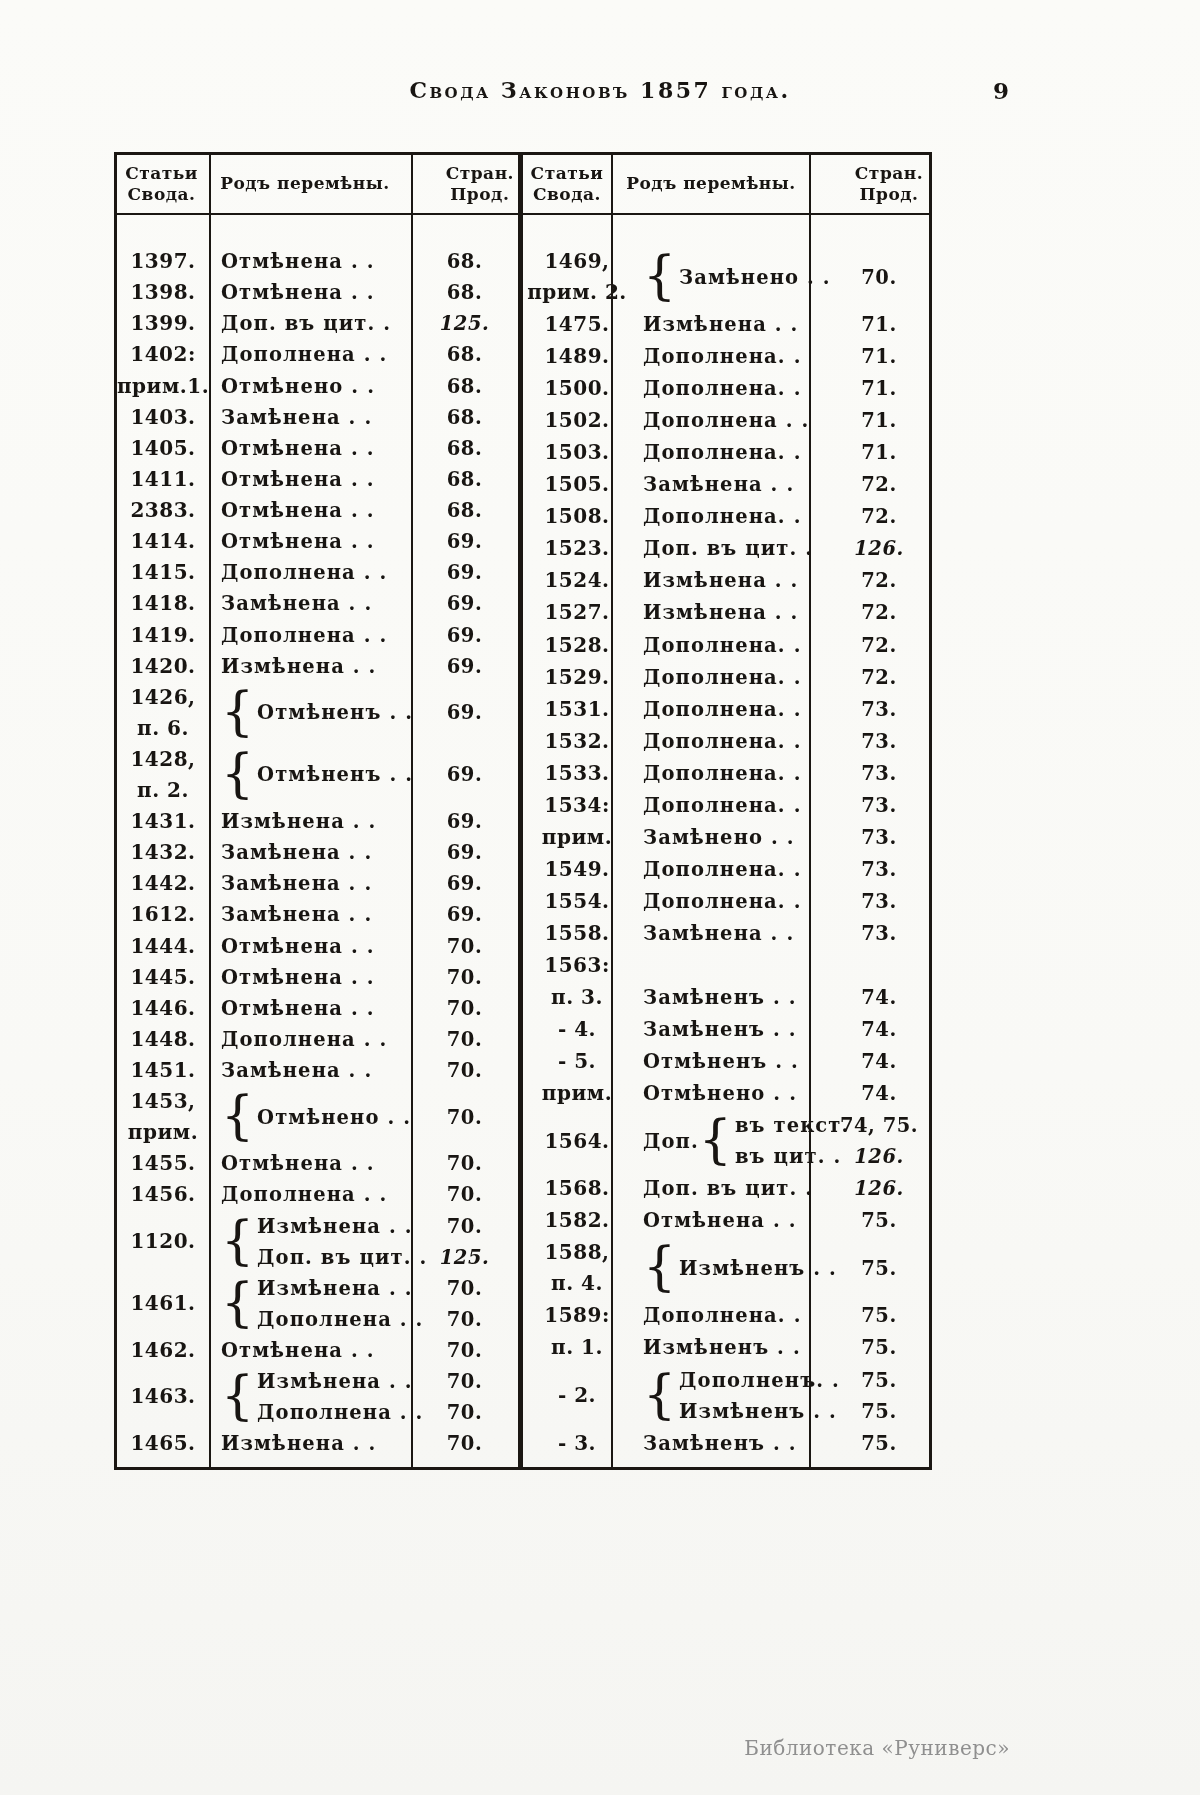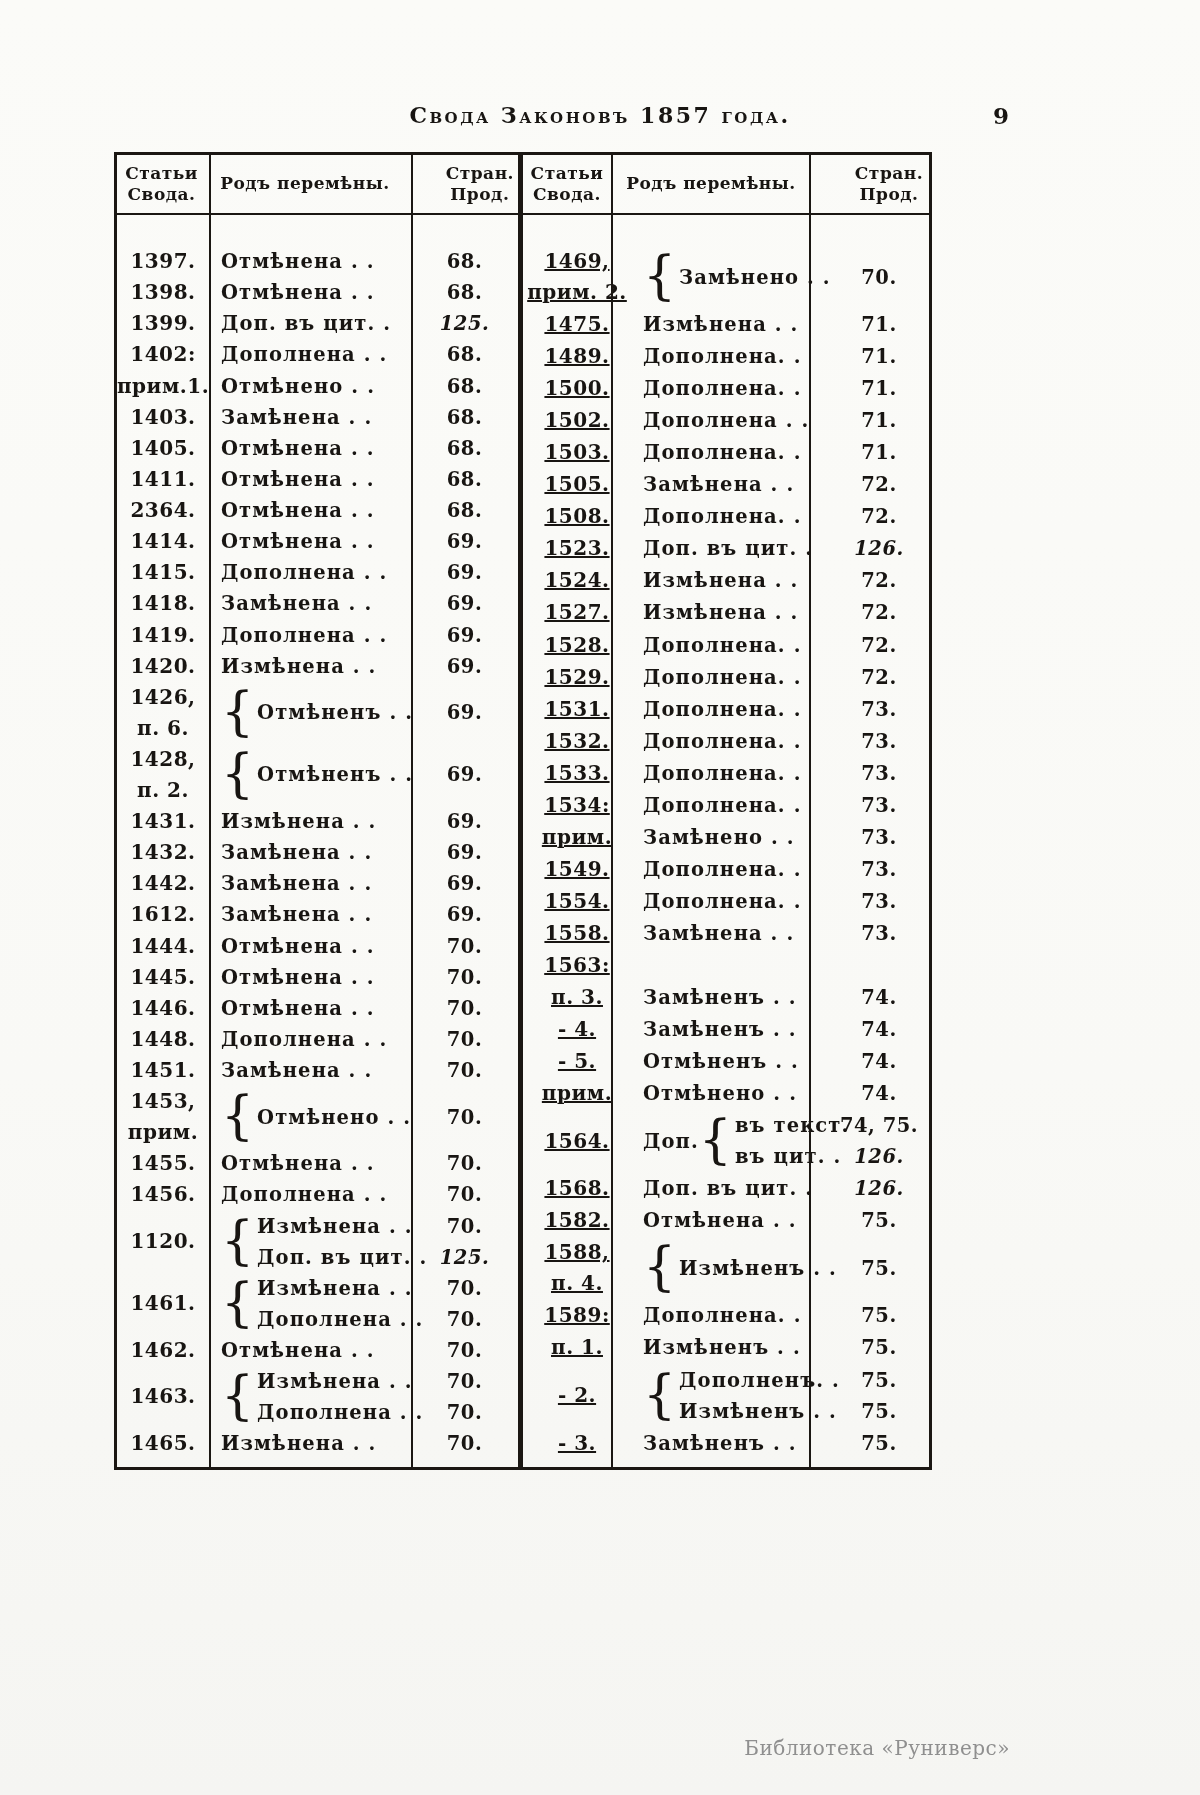--- a/index.html
+++ b/index.html
@@ -8,21 +8,21 @@
     width: 1200px; height: 1795px;
     background: #f2f2ef;
     font-family: "DejaVu Serif", "Liberation Serif", serif;
     color: #181512;
     overflow: hidden;
   }
   .sheet {
     position: relative; width: 1200px; height: 1795px;
     background: linear-gradient(180deg, #fbfbf8 0%, #f9f9f6 60%, #f5f5f2 100%);
   }
-  .titlebar { position: absolute; top: 102px; left: 191px; width: 818px; height: 32px; }
+  .titlebar { position: absolute; top: 77px; left: 191px; width: 818px; height: 32px; }
   .title {
     text-align: center; font-size: 22px; font-weight: 700;
     letter-spacing: 2.5px; font-variant: small-caps;
   }
   .pageno { position: absolute; right: 0; top: 0; font-size: 23px; font-weight: 700; }
 
   .tbl {
     position: absolute; top: 152px; left: 114px;
     width: 818px; height: 1318px;
     border: 3px solid #1b1713;
@@ -55,21 +55,21 @@
     font-weight: 700; font-size: 20px; letter-spacing: .5px;
   }
   .c-act {
     width: 202px; align-items: center; padding-left: 12px;
     font-size: 19.5px; font-weight: 600; letter-spacing: 1.1px;
   }
   .c-pg {
     flex: 1; flex-direction: column; align-items: center; justify-content: center;
     font-size: 19.5px; font-weight: 600; letter-spacing: .5px;
   }
-  .half-right .c-art { width: 108px; text-decoration: underline; }
+  .half-right .c-art { width: 108px; }
   .half-right .c-act { width: 198px; }
 
   .ln { height: 31px; line-height: 31px; white-space: nowrap; }
   .stack { display: flex; flex-direction: column; }
   .brace {
     font-size: 52px; font-weight: 400; line-height: 1;
     letter-spacing: 0; margin-right: 3px; transform: translateY(-2px);
   }
   .prefix { margin-right: 0; white-space: nowrap; }
   .it { font-style: italic; }
@@ -200,21 +200,21 @@
               <div class="stack">
                 <div class="ln">Отмѣнена . .</div>
               </div>
             </div>
             <div class="cell c-pg">
               <div class="ln">68.</div>
             </div>
           </div>
           <div class="trow">
             <div class="cell c-art">
-              <div class="ln">2364.</div>
+              <div class="ln">2383.</div>
             </div>
             <div class="cell c-act">
               <div class="stack">
                 <div class="ln">Отмѣнена . .</div>
               </div>
             </div>
             <div class="cell c-pg">
               <div class="ln">68.</div>
             </div>
           </div>

